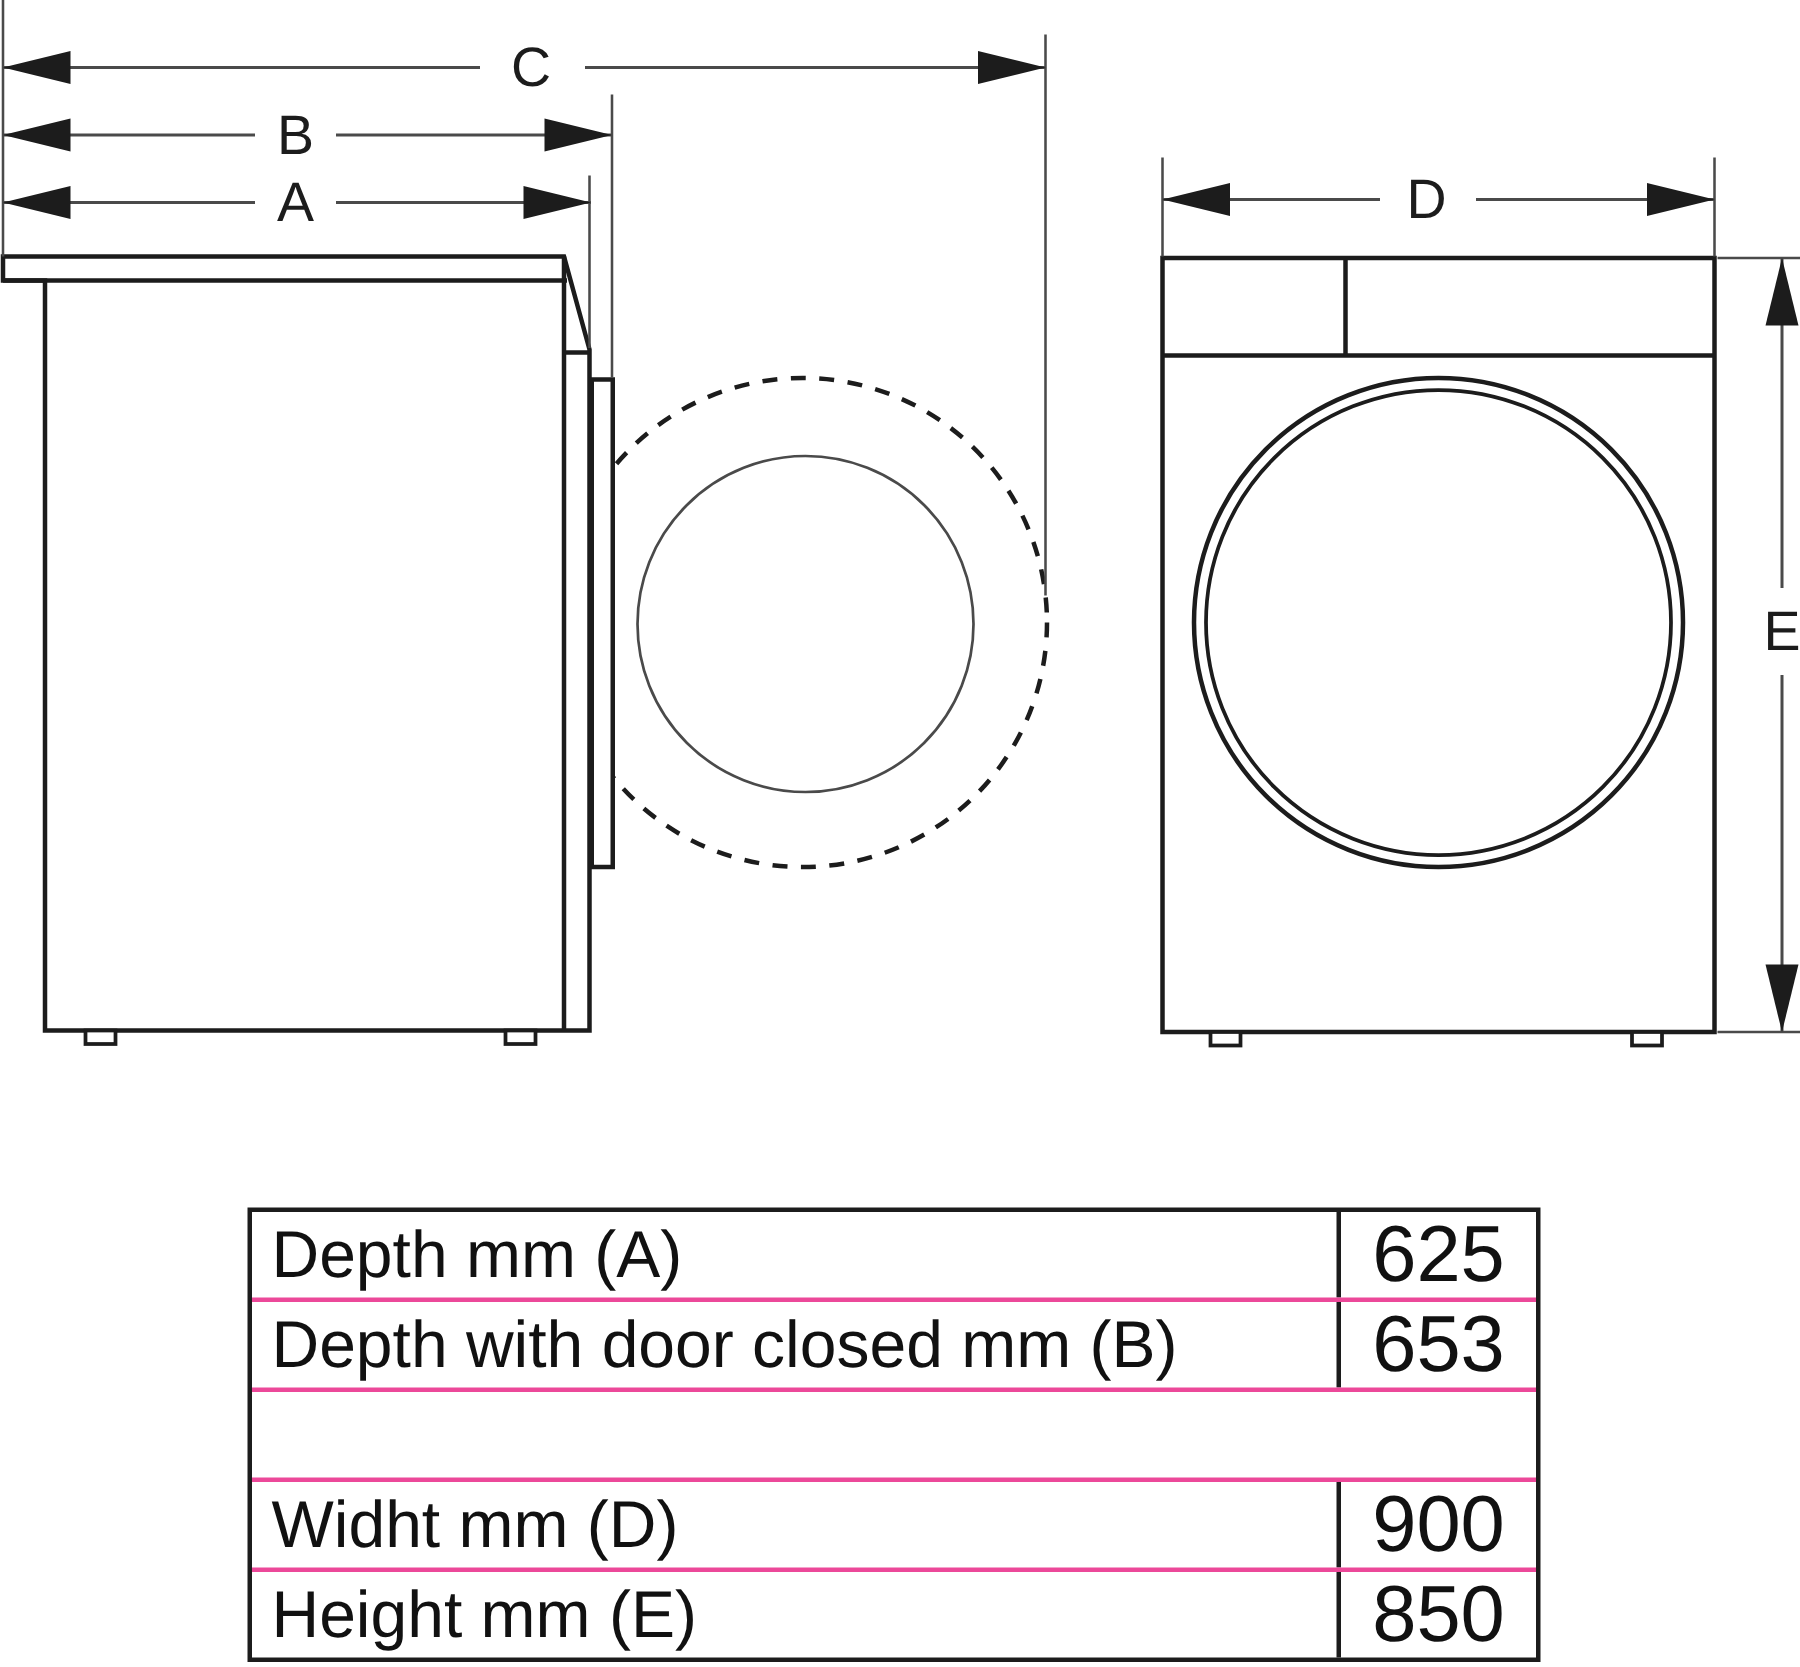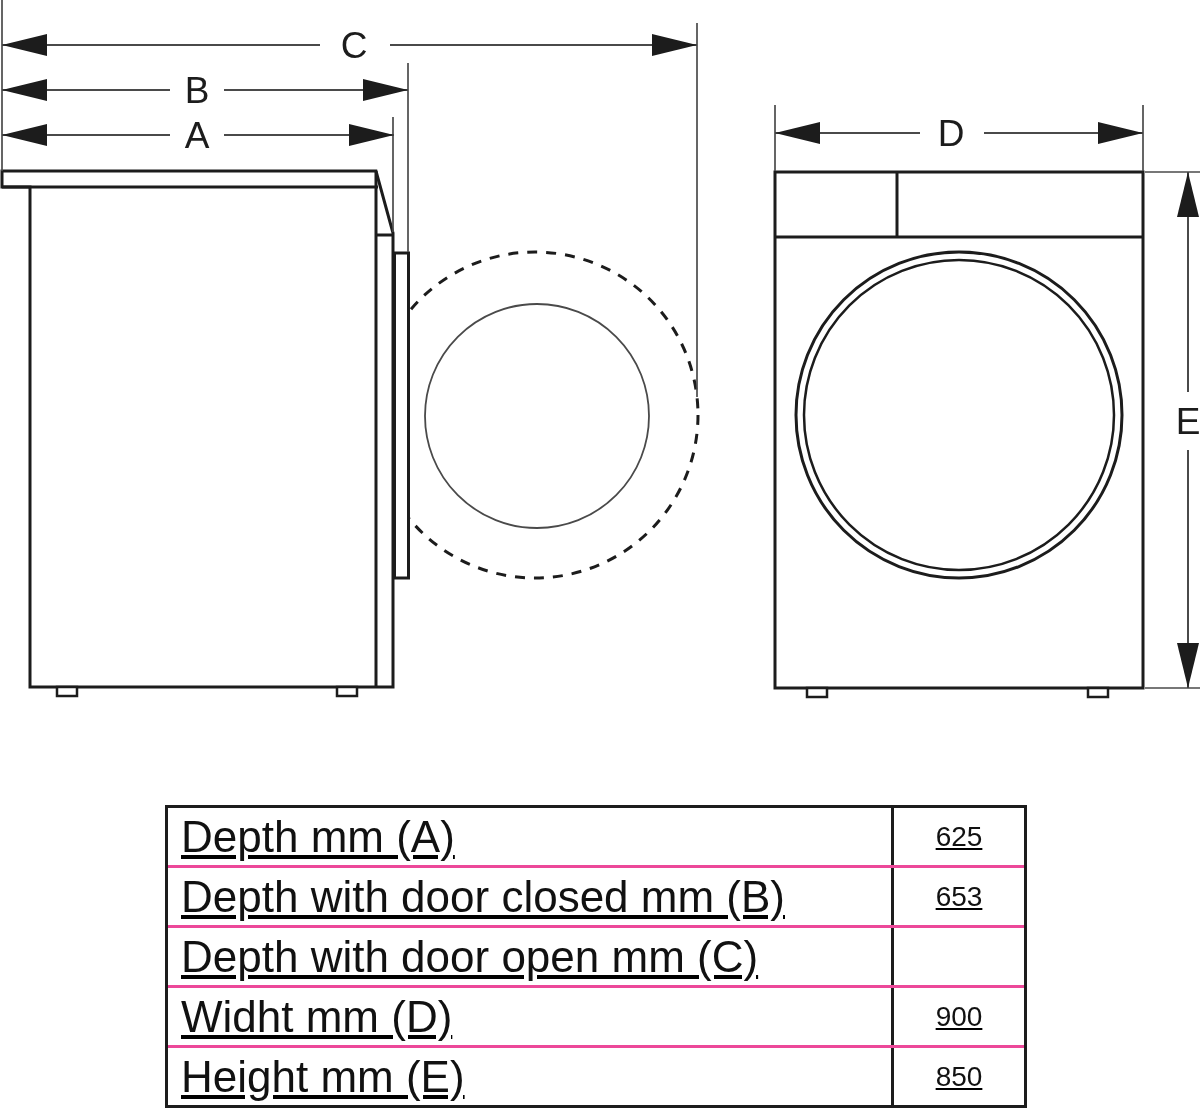--- a/index.html
+++ b/index.html
@@ -18,35 +18,34 @@
   }
   
   .spec-table{
     position:absolute;
     left:165px;top:805px;
     width:862px;height:303px;
     border:3px solid #1c1c1c;
     box-sizing:border-box;
     display:flex;flex-direction:column;
     background:#ffffff;
-    text-decoration:underline;
   }
   .spec-row{flex:1;display:flex;min-height:0;}
   .spec-row + .spec-row{border-top:3px solid #ec4899;}
   .spec-label{
     width:726px;box-sizing:border-box;
     border-right:3px solid #1c1c1c;
     display:flex;align-items:center;
     padding-left:13px;
     font-size:44px;color:#111111;
     white-space:nowrap;overflow:hidden;
   }
   .spec-value{
     flex:1;display:flex;align-items:center;justify-content:center;
-    font-size:28px;color:#111111;
+    font-size:53px;color:#111111;
   }
 </style>
 </head>
 <body>
 
 <div class="stage">
 
   <svg class="diagram-svg" width="1200" height="780" viewBox="0 0 1200 780">
 
     <g>
@@ -131,21 +130,20 @@
   <div class="spec-table">
     <div class="spec-row">
       <div class="spec-label">Depth mm (A)</div>
       <div class="spec-value">625</div>
     </div>
     <div class="spec-row">
       <div class="spec-label">Depth with door closed mm (B)</div>
       <div class="spec-value">653</div>
     </div>
     <div class="spec-row">
-      <div class="spec-label">Depth with door open mm (C)</div>
     </div>
     <div class="spec-row">
       <div class="spec-label">Widht mm (D)</div>
       <div class="spec-value">900</div>
     </div>
     <div class="spec-row">
       <div class="spec-label">Height mm (E)</div>
       <div class="spec-value">850</div>
     </div>
   </div>

